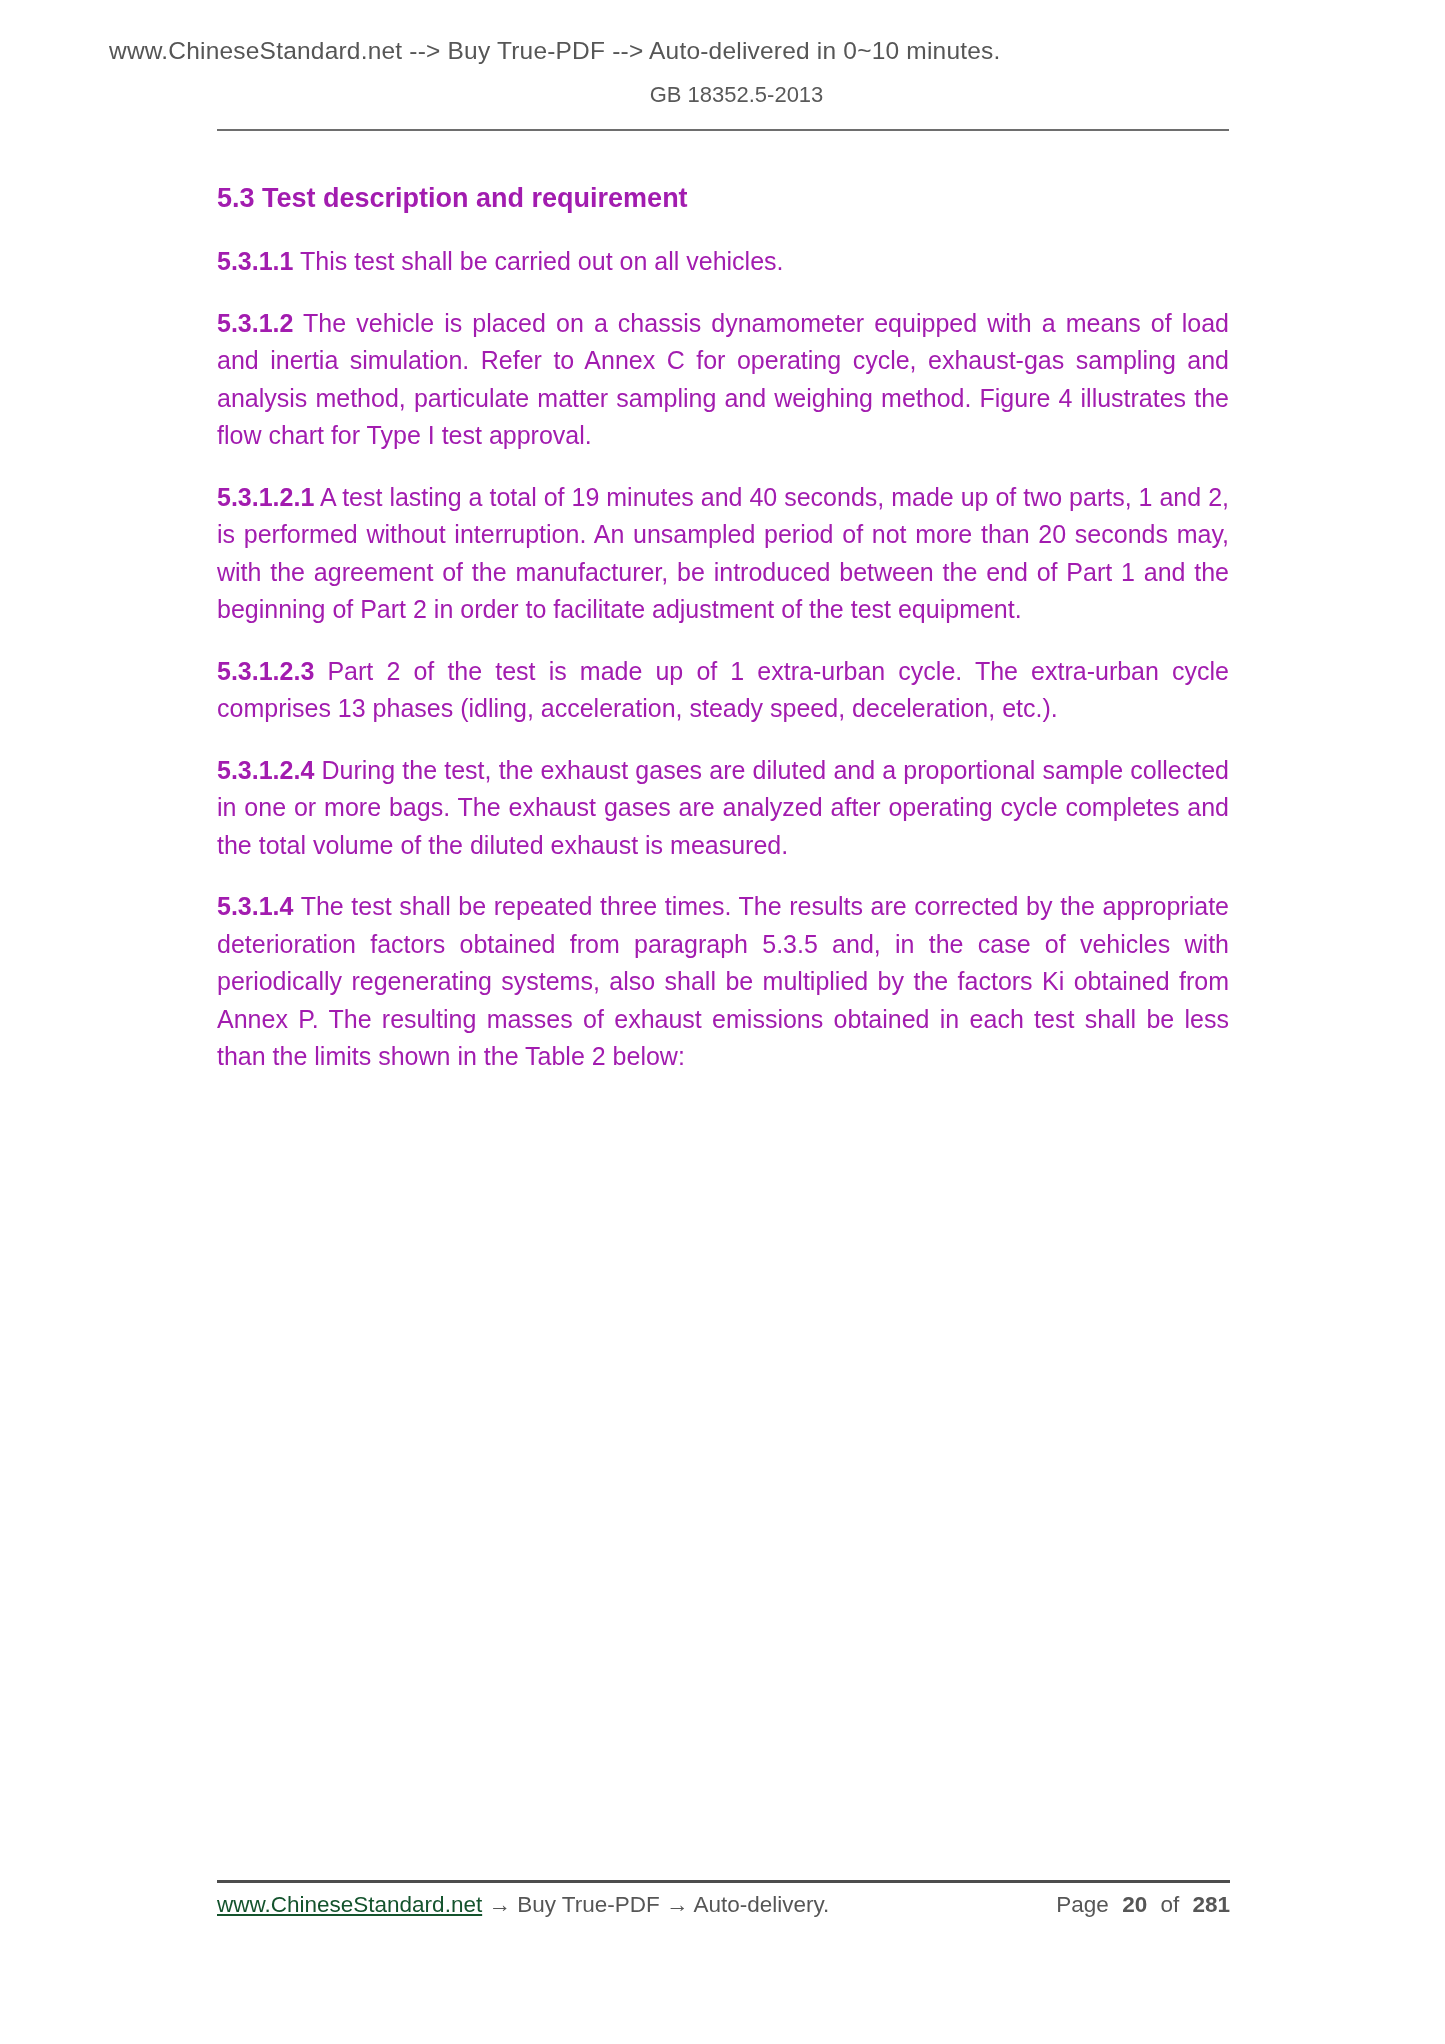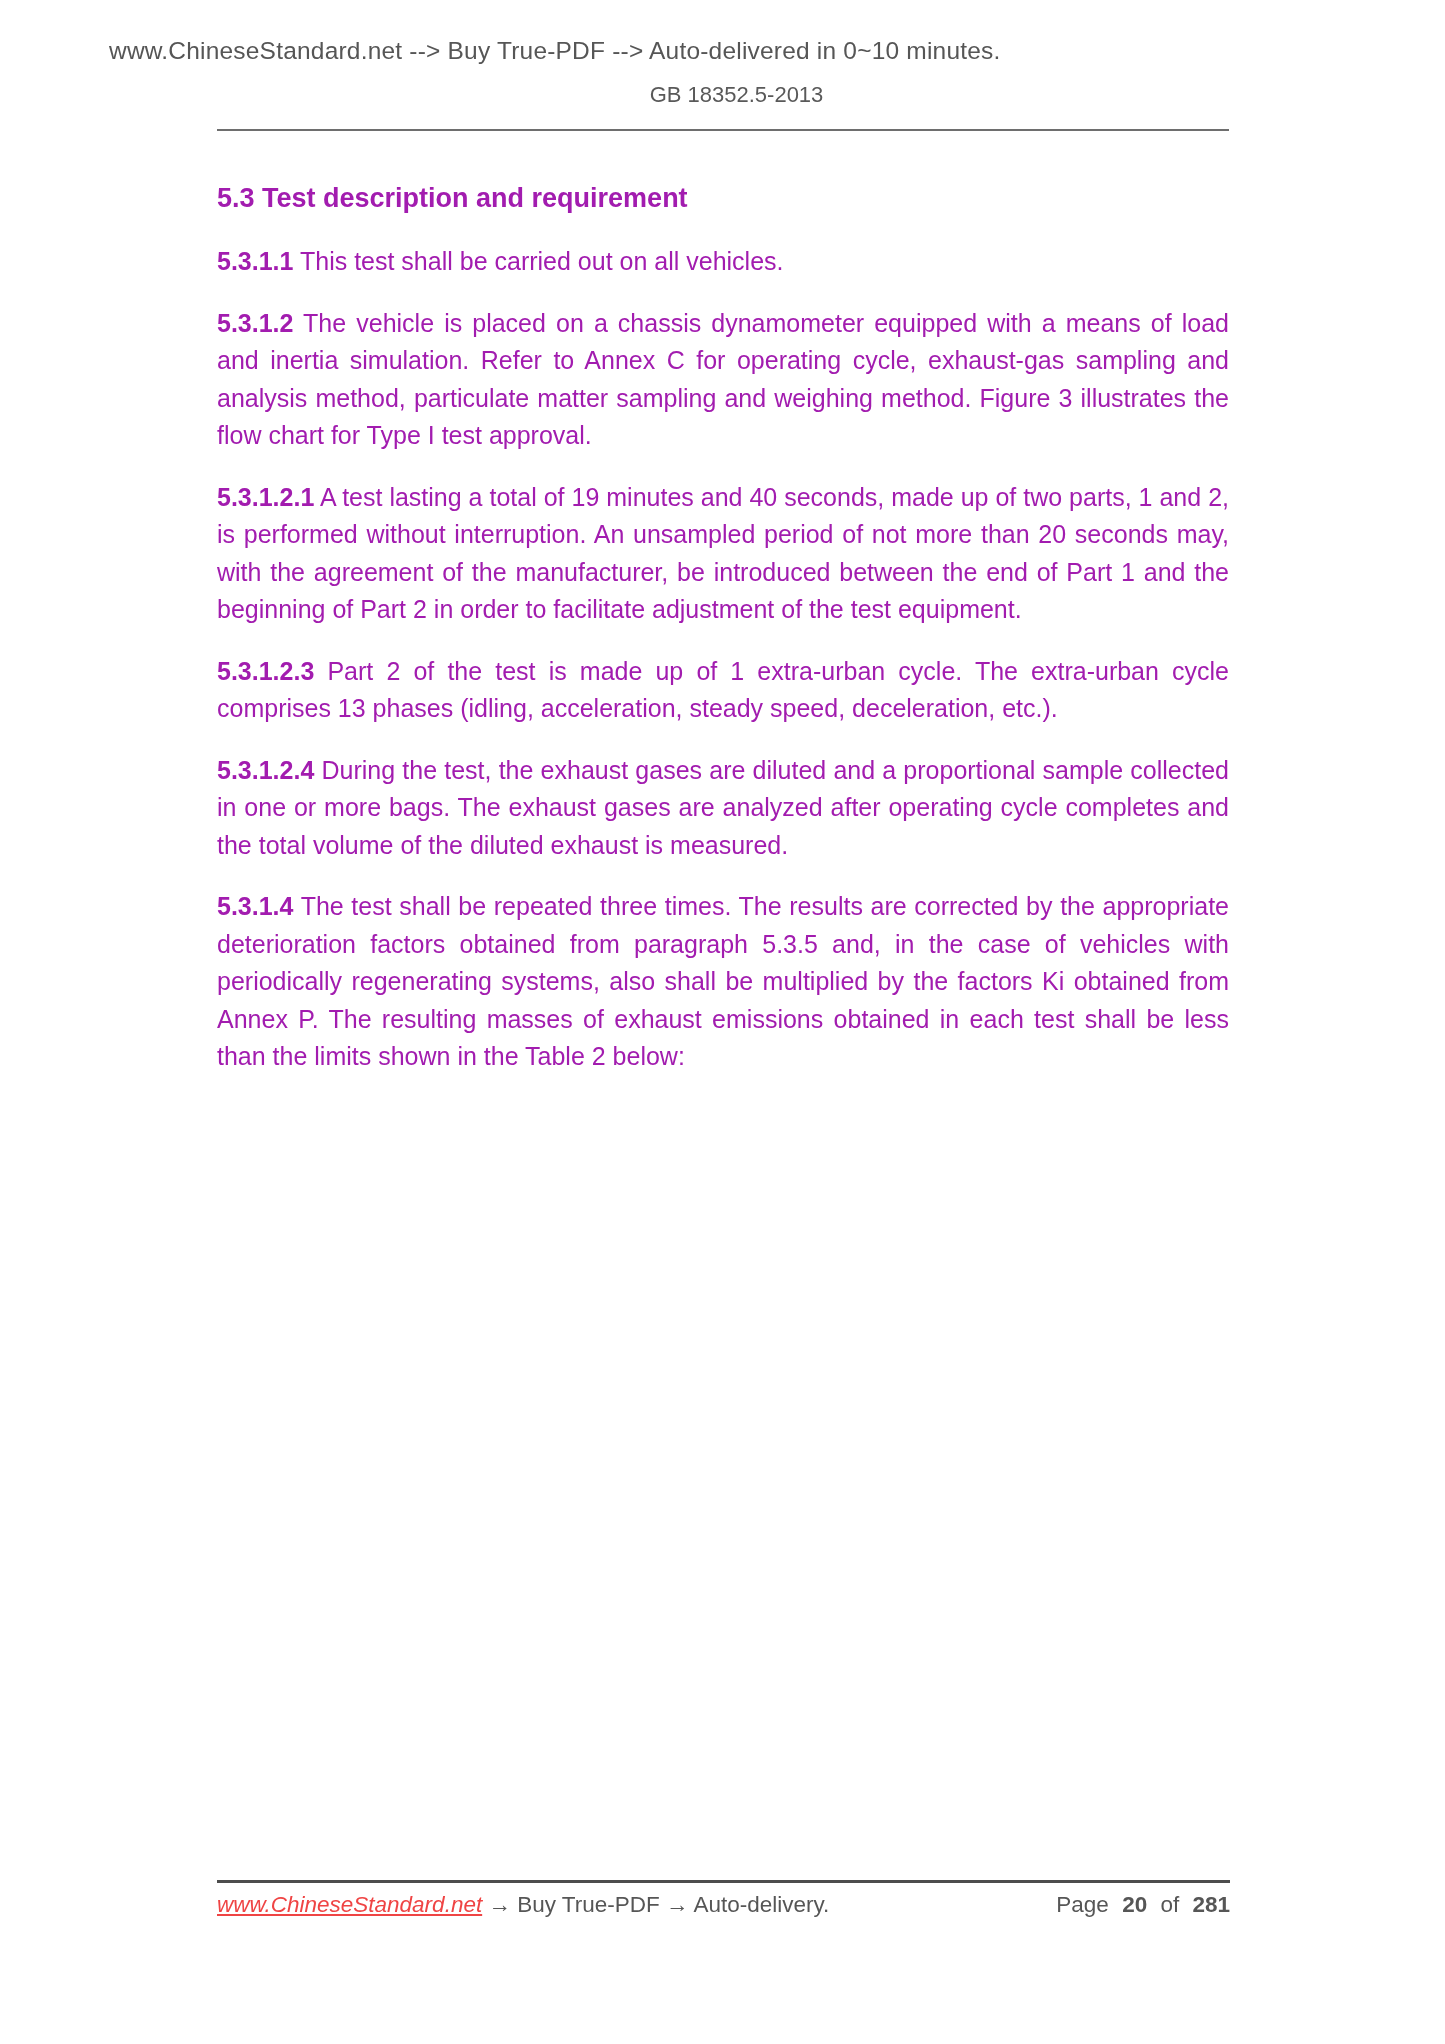--- a/index.html
+++ b/index.html
@@ -87,43 +87,42 @@
   .footer-row {
     margin-top: 9px;
     display: flex;
     justify-content: space-between;
     align-items: baseline;
     font-size: 22.5px;
     color: #565656;
   }
   .footer-left .site-link {
     text-decoration: underline;
-    color: #ef4444;
+    color: #14532d;
     cursor: pointer;
-    font-style: italic;
   }
   .footer-right span { margin-left: 7px; }
   .footer-right .bold-num { font-weight: bold; margin-left: 7px; }
 </style>
 </head>
 <body>
 
 <div class="page">
 
   <div class="pdf-header">
     <div class="header-line">www.ChineseStandard.net --&gt; Buy True-PDF --&gt; Auto-delivered in 0~10 minutes.</div>
     <div class="doc-number">GB 18352.5-2013</div>
     <hr class="header-rule">
   </div>
 
   <div class="content">
     <h1>5.3 Test description and requirement</h1>
     <div id="paragraphs">
         <p><span class="sec-num">5.3.1.1</span> <span>This test shall be carried out on all vehicles.</span></p>
-        <p><span class="sec-num">5.3.1.2</span> <span>The vehicle is placed on a chassis dynamometer equipped with a means of load and inertia simulation. Refer to Annex C for operating cycle, exhaust-gas sampling and analysis method, particulate matter sampling and weighing method. Figure 3 illustrates the flow chart for Type I test approval.</span></p>
+        <p><span class="sec-num">5.3.1.2</span> <span>The vehicle is placed on a chassis dynamometer equipped with a means of load and inertia simulation. Refer to Annex C for operating cycle, exhaust-gas sampling and analysis method, particulate matter sampling and weighing method. Figure 4 illustrates the flow chart for Type I test approval.</span></p>
         <p><span class="sec-num">5.3.1.2.1</span> <span>A test lasting a total of 19 minutes and 40 seconds, made up of two parts, 1 and 2, is performed without interruption. An unsampled period of not more than 20 seconds may, with the agreement of the manufacturer, be introduced between the end of Part 1 and the beginning of Part 2 in order to facilitate adjustment of the test equipment.</span></p>
         <p><span class="sec-num">5.3.1.2.3</span> <span>Part 2 of the test is made up of 1 extra-urban cycle. The extra-urban cycle comprises 13 phases (idling, acceleration, steady speed, deceleration, etc.).</span></p>
         <p><span class="sec-num">5.3.1.2.4</span> <span>During the test, the exhaust gases are diluted and a proportional sample collected in one or more bags. The exhaust gases are analyzed after operating cycle completes and the total volume of the diluted exhaust is measured.</span></p>
         <p><span class="sec-num">5.3.1.4</span> <span>The test shall be repeated three times. The results are corrected by the appropriate deterioration factors obtained from paragraph 5.3.5 and, in the case of vehicles with periodically regenerating systems, also shall be multiplied by the factors Ki obtained from Annex P. The resulting masses of exhaust emissions obtained in each test shall be less than the limits shown in the Table 2 below:</span></p>
       </div>
   </div>
 
   <div class="pdf-footer">
     <hr class="footer-rule">
     <div class="footer-row">

